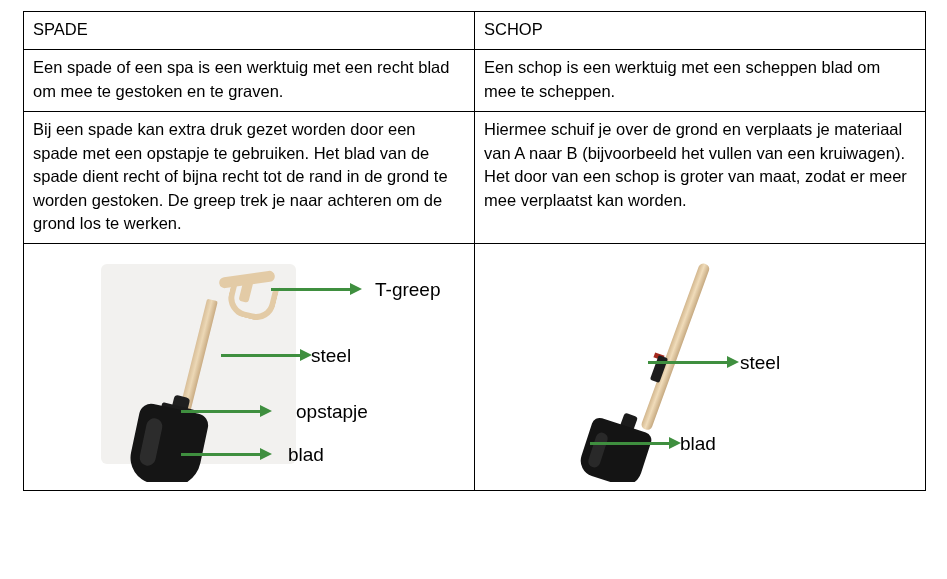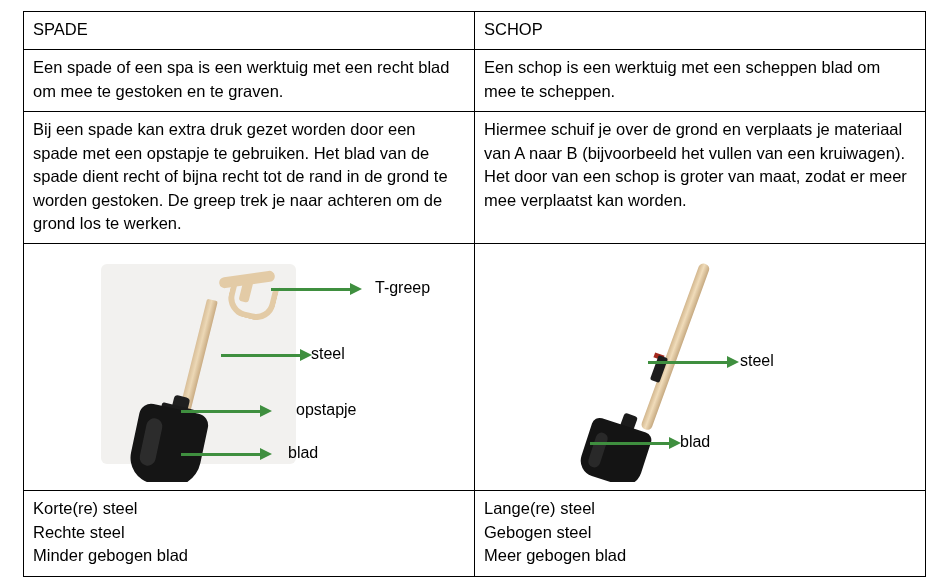--- a/index.html
+++ b/index.html
@@ -50,21 +50,21 @@
     position: relative;
   }
   .figure {
     position: relative;
     width: 100%;
     height: 232px;
     overflow: hidden;
   }
   .callout-label {
     position: absolute;
-    font-size: 16px;
+    font-size: 19px;
     line-height: 1;
     white-space: nowrap;
   }
   .arrow {
     position: absolute;
     height: 3px;
     background: #3f8f3f;
   }
   .arrow::after {
     content: "";
@@ -335,31 +335,15 @@
 
             <div class="arrow" style="left:164px; top:111px; width:80px;"></div>
             <span class="callout-label" style="left:256px; top:103px;">steel</span>
 
             <div class="arrow" style="left:106px; top:192px; width:80px;"></div>
             <span class="callout-label" style="left:196px; top:184px;">blad</span>
           </div>
         </td>
       </tr>
 
-      <tr>
-        <td>
-          <div class="cell-text">
-            <p>Korte(re) steel</p>
-            <p>Rechte steel</p>
-            <p>Minder gebogen blad</p>
-          </div>
-        </td>
-        <td>
-          <div class="cell-text">
-            <p>Lange(re) steel</p>
-            <p>Gebogen steel</p>
-            <p>Meer gebogen blad</p>
-          </div>
-        </td>
-      </tr>
     </tbody>
   </table>
 </div>
 
 </body></html>

